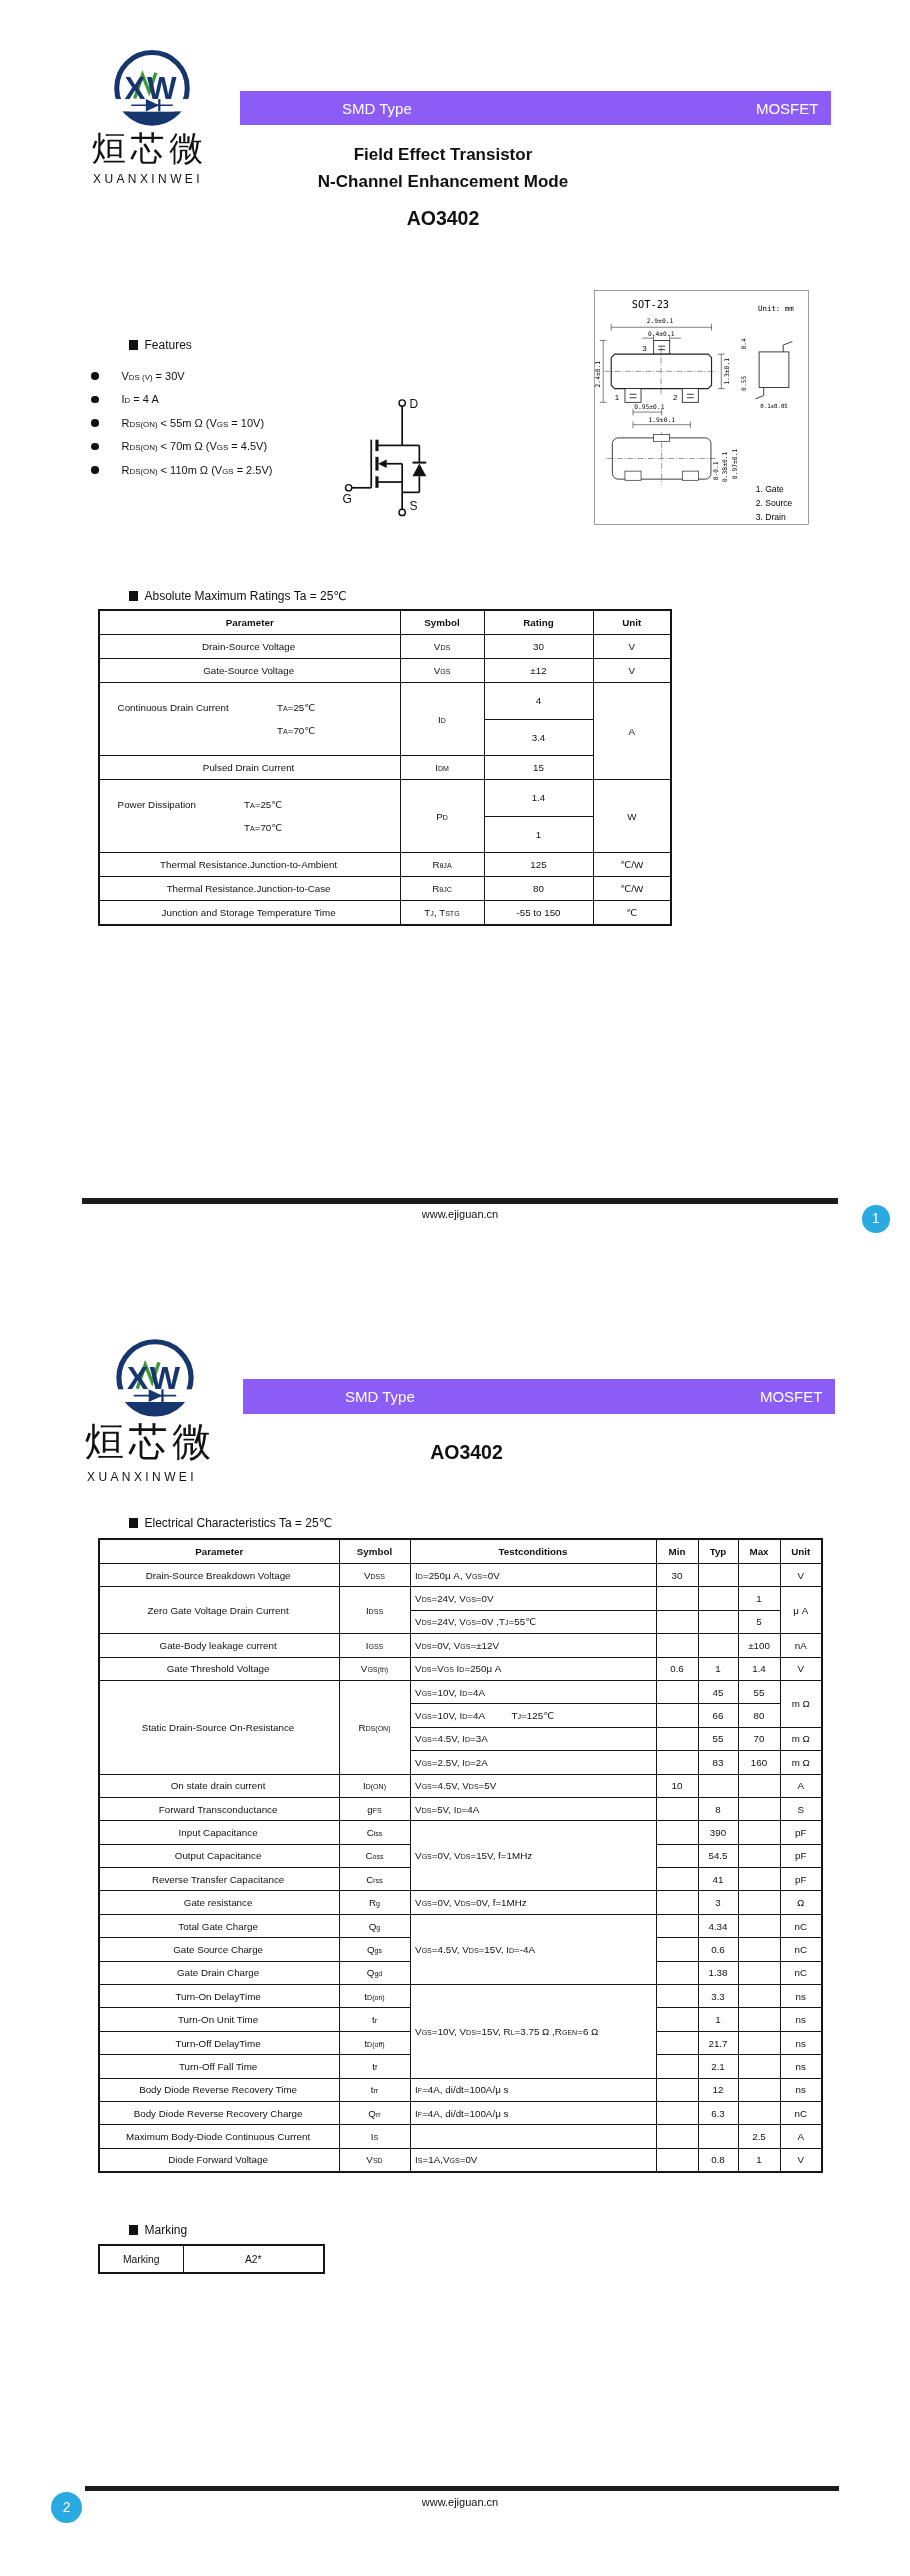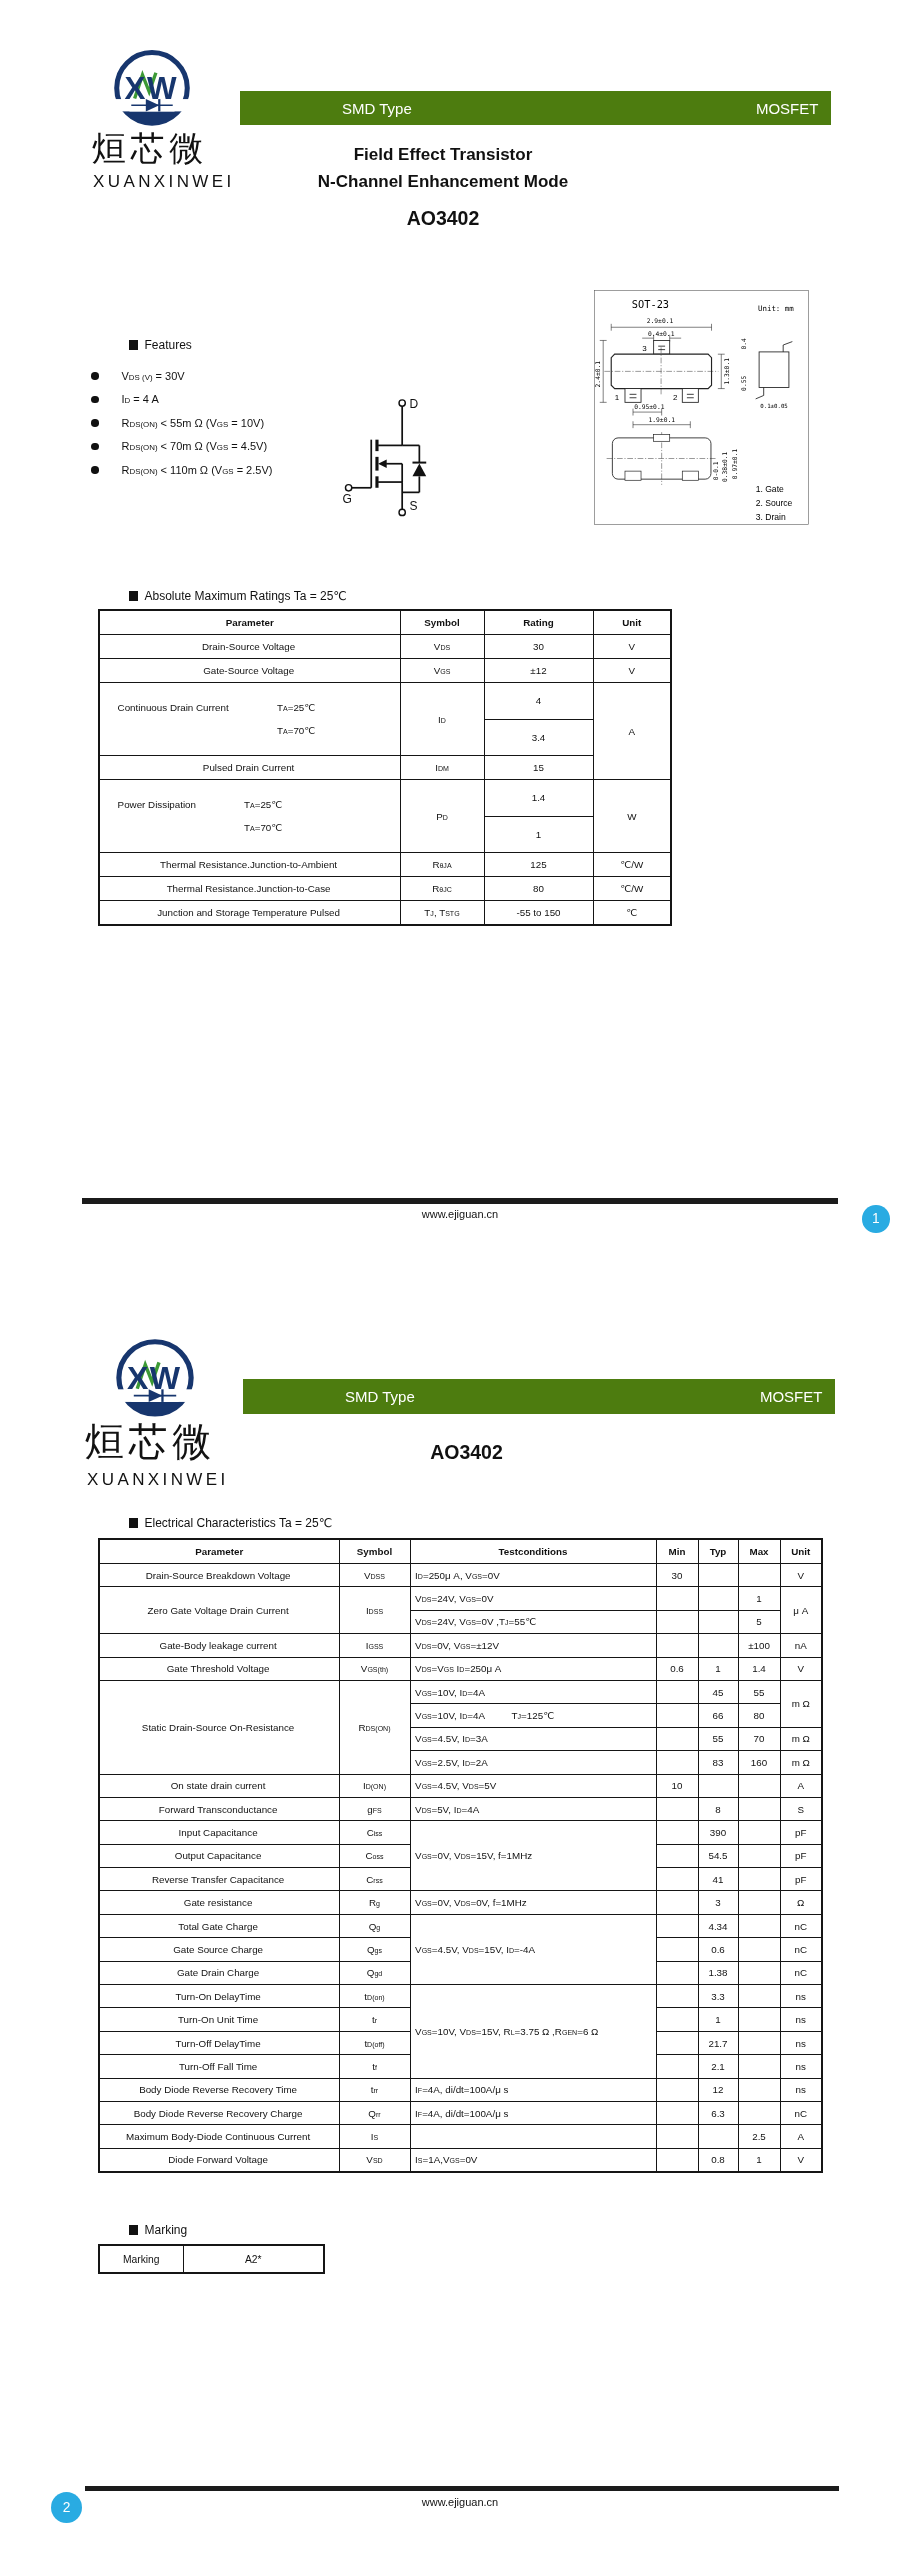--- a/index.html
+++ b/index.html
@@ -2,26 +2,26 @@
 <html style="font-size:9.2px"><head>
 <meta charset="utf-8">
 <style>
   html,body{margin:0;padding:0;background:#e8e8e8;}
   #sheet{position:relative;width:910px;height:2576px;background:#ffffff;
          font-family:"Liberation Sans","DejaVu Sans",sans-serif;color:#111;overflow:hidden;}
   .abs{position:absolute;}
   sub{font-size:0.72em;vertical-align:-0.06em;}
 
   
-  .banner{background:#4d7c0f;color:#fff;display:flex;justify-content:space-between;
+  .banner{background:#8b5cf6;color:#fff;display:flex;justify-content:space-between;
           align-items:center;padding:0 12.6px 0 102px;font-size:15px;box-sizing:border-box;}
 
   
   .logo-cn{font-weight:normal;color:#121212;letter-spacing:4.6px;line-height:1;}
-  .logo-en{color:#121212;letter-spacing:3.4px;font-size:17px;}
+  .logo-en{color:#121212;letter-spacing:3.4px;font-size:12px;}
 
   
   .title-block{text-align:center;}
   .title-line{font-size:17px;font-weight:bold;line-height:27px;}
   .part-big{font-size:19.5px;font-weight:bold;margin-top:11.5px;}
   .part2{font-size:19.5px;font-weight:bold;text-align:center;}
 
   
   .sec-head{display:flex;align-items:center;gap:6.3px;font-size:12px;padding-left:44px;}
   .sq{width:9.2px;height:9.2px;background:#111;flex:none;}
@@ -298,21 +298,21 @@
       <td>125</td>
       <td>℃/W</td>
     </tr>
     <tr>
       <td class="l">Thermal Resistance.Junction-to-Case</td>
       <td>R<sub>θJC</sub></td>
       <td>80</td>
       <td>℃/W</td>
     </tr>
     <tr>
-      <td class="l">Junction and Storage Temperature Pulsed</td>
+      <td class="l">Junction and Storage Temperature Time</td>
       <td>T<sub>J</sub>, T<sub>STG</sub></td>
       <td>-55 to 150</td>
       <td>℃</td>
     </tr>
   </tbody>
     </table>
 
   <div class="abs foot-line" style="left:82px;top:1198px;width:756px;height:5.7px"></div>
   <div class="abs foot-text" style="left:82px;top:1208px;width:756px">www.ejiguan.cn</div>
   <div class="abs page-dot" style="left:862px;top:1205px;width:27.5px;height:27.5px">

